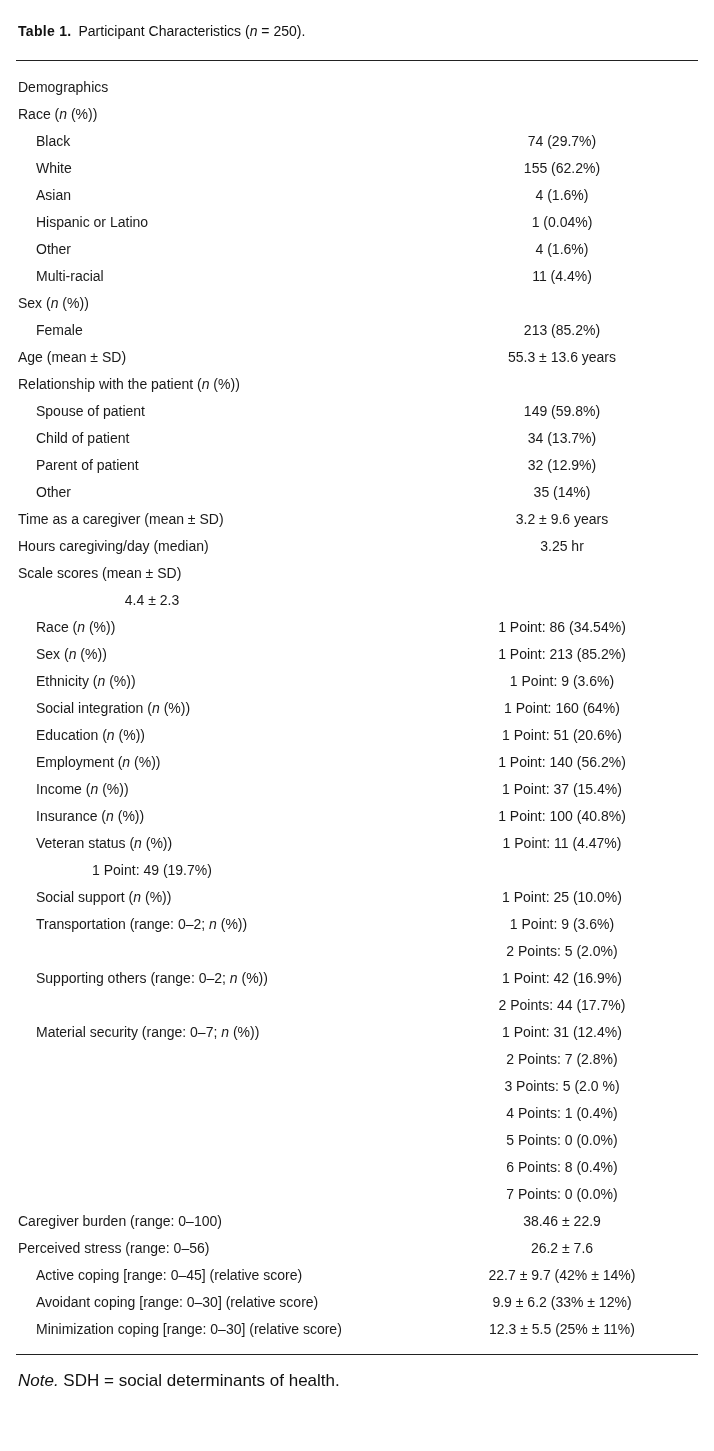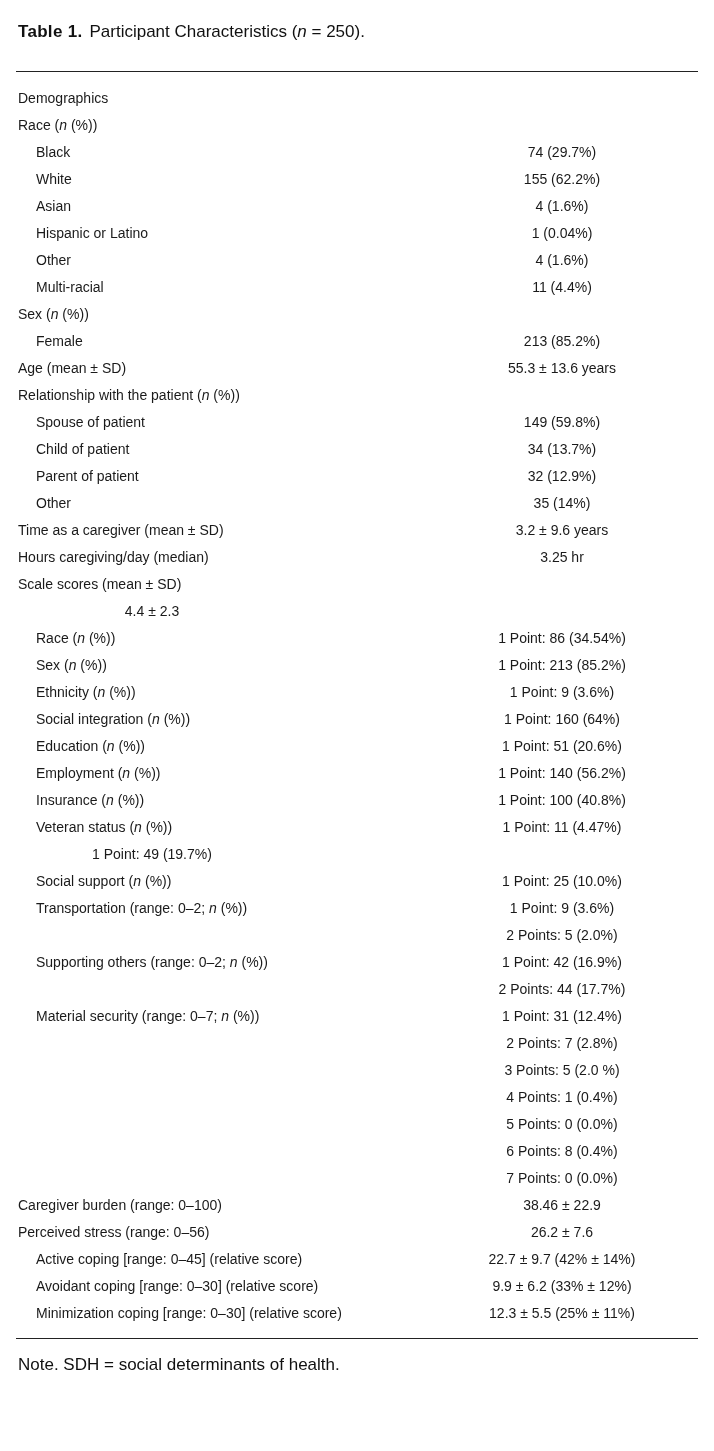--- a/index.html
+++ b/index.html
@@ -12,23 +12,23 @@
     width: 714px;
     height: 1451px;
     box-sizing: border-box;
     padding: 16px 16px 0 16px;
     background: #ffffff;
     color: #1a1a1a;
     font-family: "Liberation Sans", sans-serif;
     overflow: hidden;
   }
   .title {
-    font-size: 17px;
+    font-size: 14px;
     line-height: 27px;
-    margin: 2px 0 26px 2px;
+    margin: 2px 0 15px 2px;
     color: #111111;
   }
   .title .bold {
     font-weight: bold;
     letter-spacing: 0.3px;
     margin-right: 7px;
   }
   .rule {
     border: 0;
     border-top: 1.6px solid #222222;
@@ -61,21 +61,21 @@
   .cell.value div {
     line-height: 27px;
   }
   i { font-style: italic; }
   .note {
     font-size: 17px;
     line-height: 23px;
     margin: 14px 0 0 2px;
     color: #111111;
   }
-  .note .italic { }
+  .note .italic { font-style: italic; }
 </style>
 </head>
 <body>
 
 <div class="page">
 
   <div class="title">
     <span class="bold">Table 1.</span><span>Participant Characteristics (<i>n</i> = 250).</span>
   </div>
 
@@ -218,20 +218,26 @@
       <div class="row indent-1">
         <div class="cell label">Education (<i>n</i> (%))</div>
         <div class="cell value">
           <div>1 Point: 51 (20.6%)</div>
         </div>
       </div>
       <div class="row indent-1">
         <div class="cell label">Employment (<i>n</i> (%))</div>
         <div class="cell value">
           <div>1 Point: 140 (56.2%)</div>
+        </div>
+      </div>
+      <div class="row indent-1">
+        <div class="cell label">Income (<i>n</i> (%))</div>
+        <div class="cell value">
+          <div>1 Point: 37 (15.4%)</div>
         </div>
       </div>
       <div class="row indent-1">
         <div class="cell label">Insurance (<i>n</i> (%))</div>
         <div class="cell value">
           <div>1 Point: 100 (40.8%)</div>
         </div>
       </div>
       <div class="row indent-1">
         <div class="cell label">Veteran status (<i>n</i> (%))</div>

